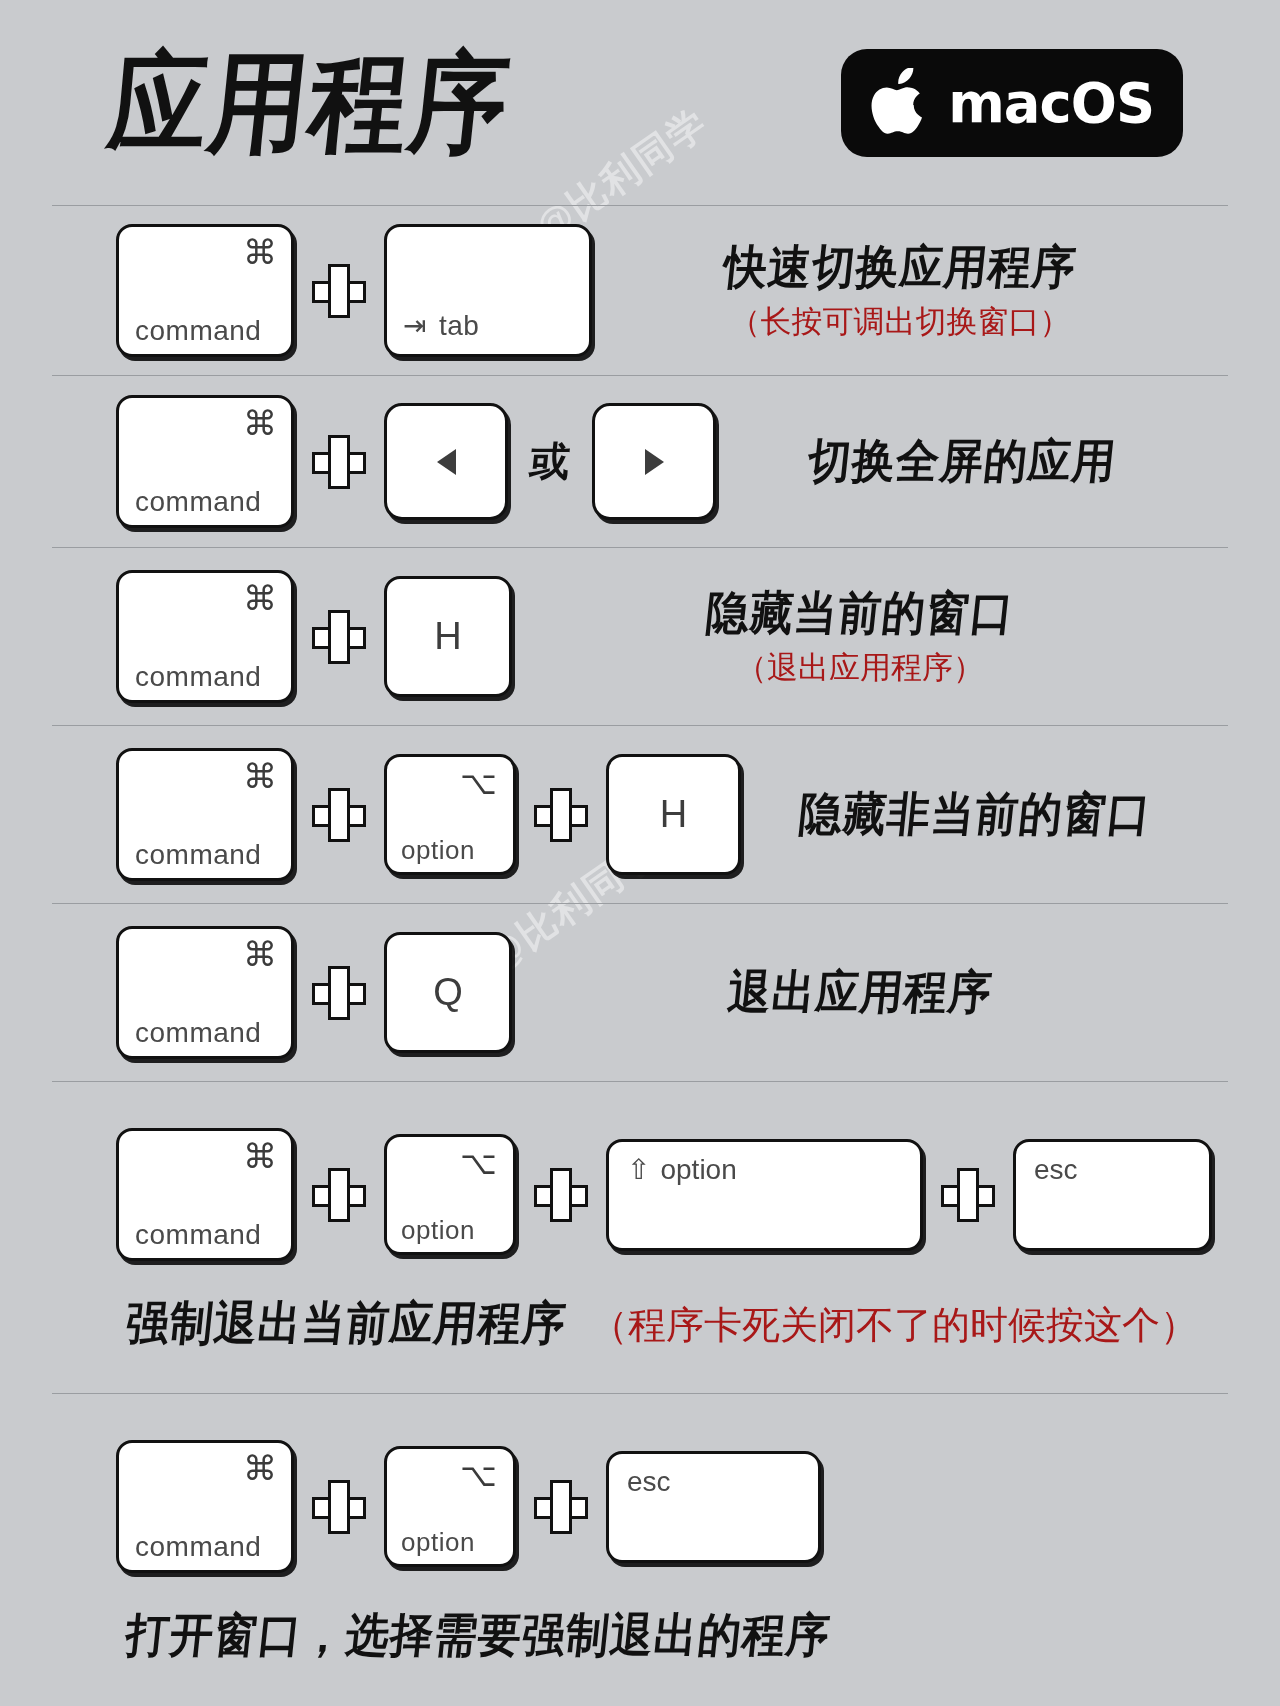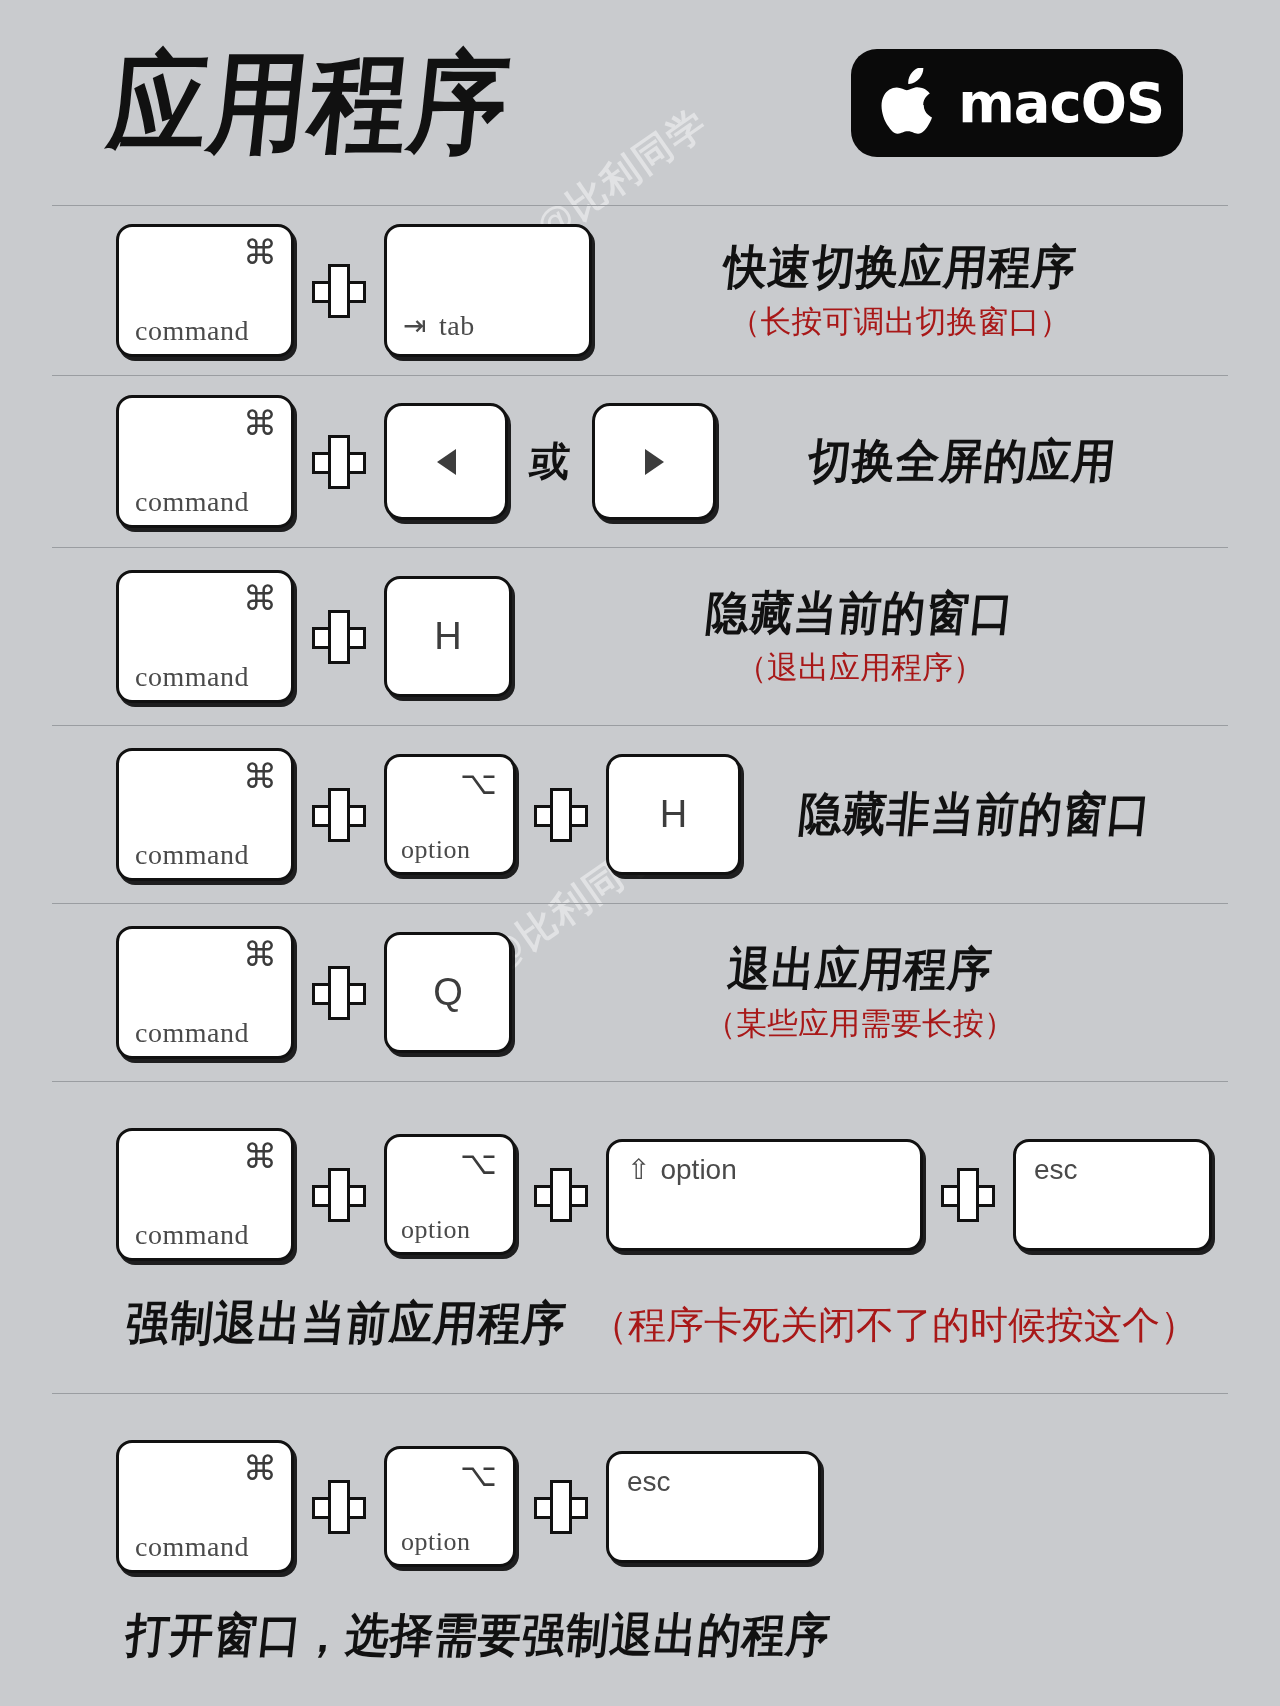--- a/index.html
+++ b/index.html
@@ -51,21 +51,21 @@
     line-height:1;
     transform:skewX(-6deg) scaleY(1.12);
     transform-origin:left center;
     font-family:"DejaVu Sans",sans-serif;
     white-space:nowrap;
   }
   .os-badge{
     background:#0a0a0a;
     border-radius:26px;
     height:108px;
-    padding:0 16px 0 30px;
+    padding:0 26px 0 30px;
     display:flex;
     align-items:center;
     gap:16px;
     box-sizing:border-box;
   }
   .apple-logo{display:block;}
   .os-name{
     color:#fff;
     font-size:56px;
     font-weight:700;
@@ -133,21 +133,21 @@
     font-family:"DejaVu Sans",sans-serif;
   }
   .key .lbl{
     position:absolute;
     bottom:9px;
     left:16px;
     font-size:28px;
     color:#4a4a4a;
     letter-spacing:.5px;
     line-height:1;
-    font-family:Liberation Serif, serif;
+    font-family:Liberation Sans, sans-serif;
   }
   .key .lbl-tl{
     position:absolute;
     top:14px;
     left:18px;
     font-size:28px;
     color:#4a4a4a;
     line-height:1;
     display:flex;
     align-items:center;
@@ -369,21 +369,20 @@
           <i class="h"></i>
           <i class="v"></i>
           <i class="mask"></i>
         </div>
       <div class="key k-letter">
         <span class="ctr">Q</span>
       </div>
     </div>
     <div class="desc">
       <div class="desc-main">退出应用程序</div>
-      <div class="desc-sub">（某些应用需要长按）</div>
     </div>
   </div>
 
   <div class="caption-row">
     <div class="caption-keys">
       <div class="key k-command">
         <span class="sym">⌘</span>
         <span class="lbl">command</span>
       </div>
       <div class="plus">

